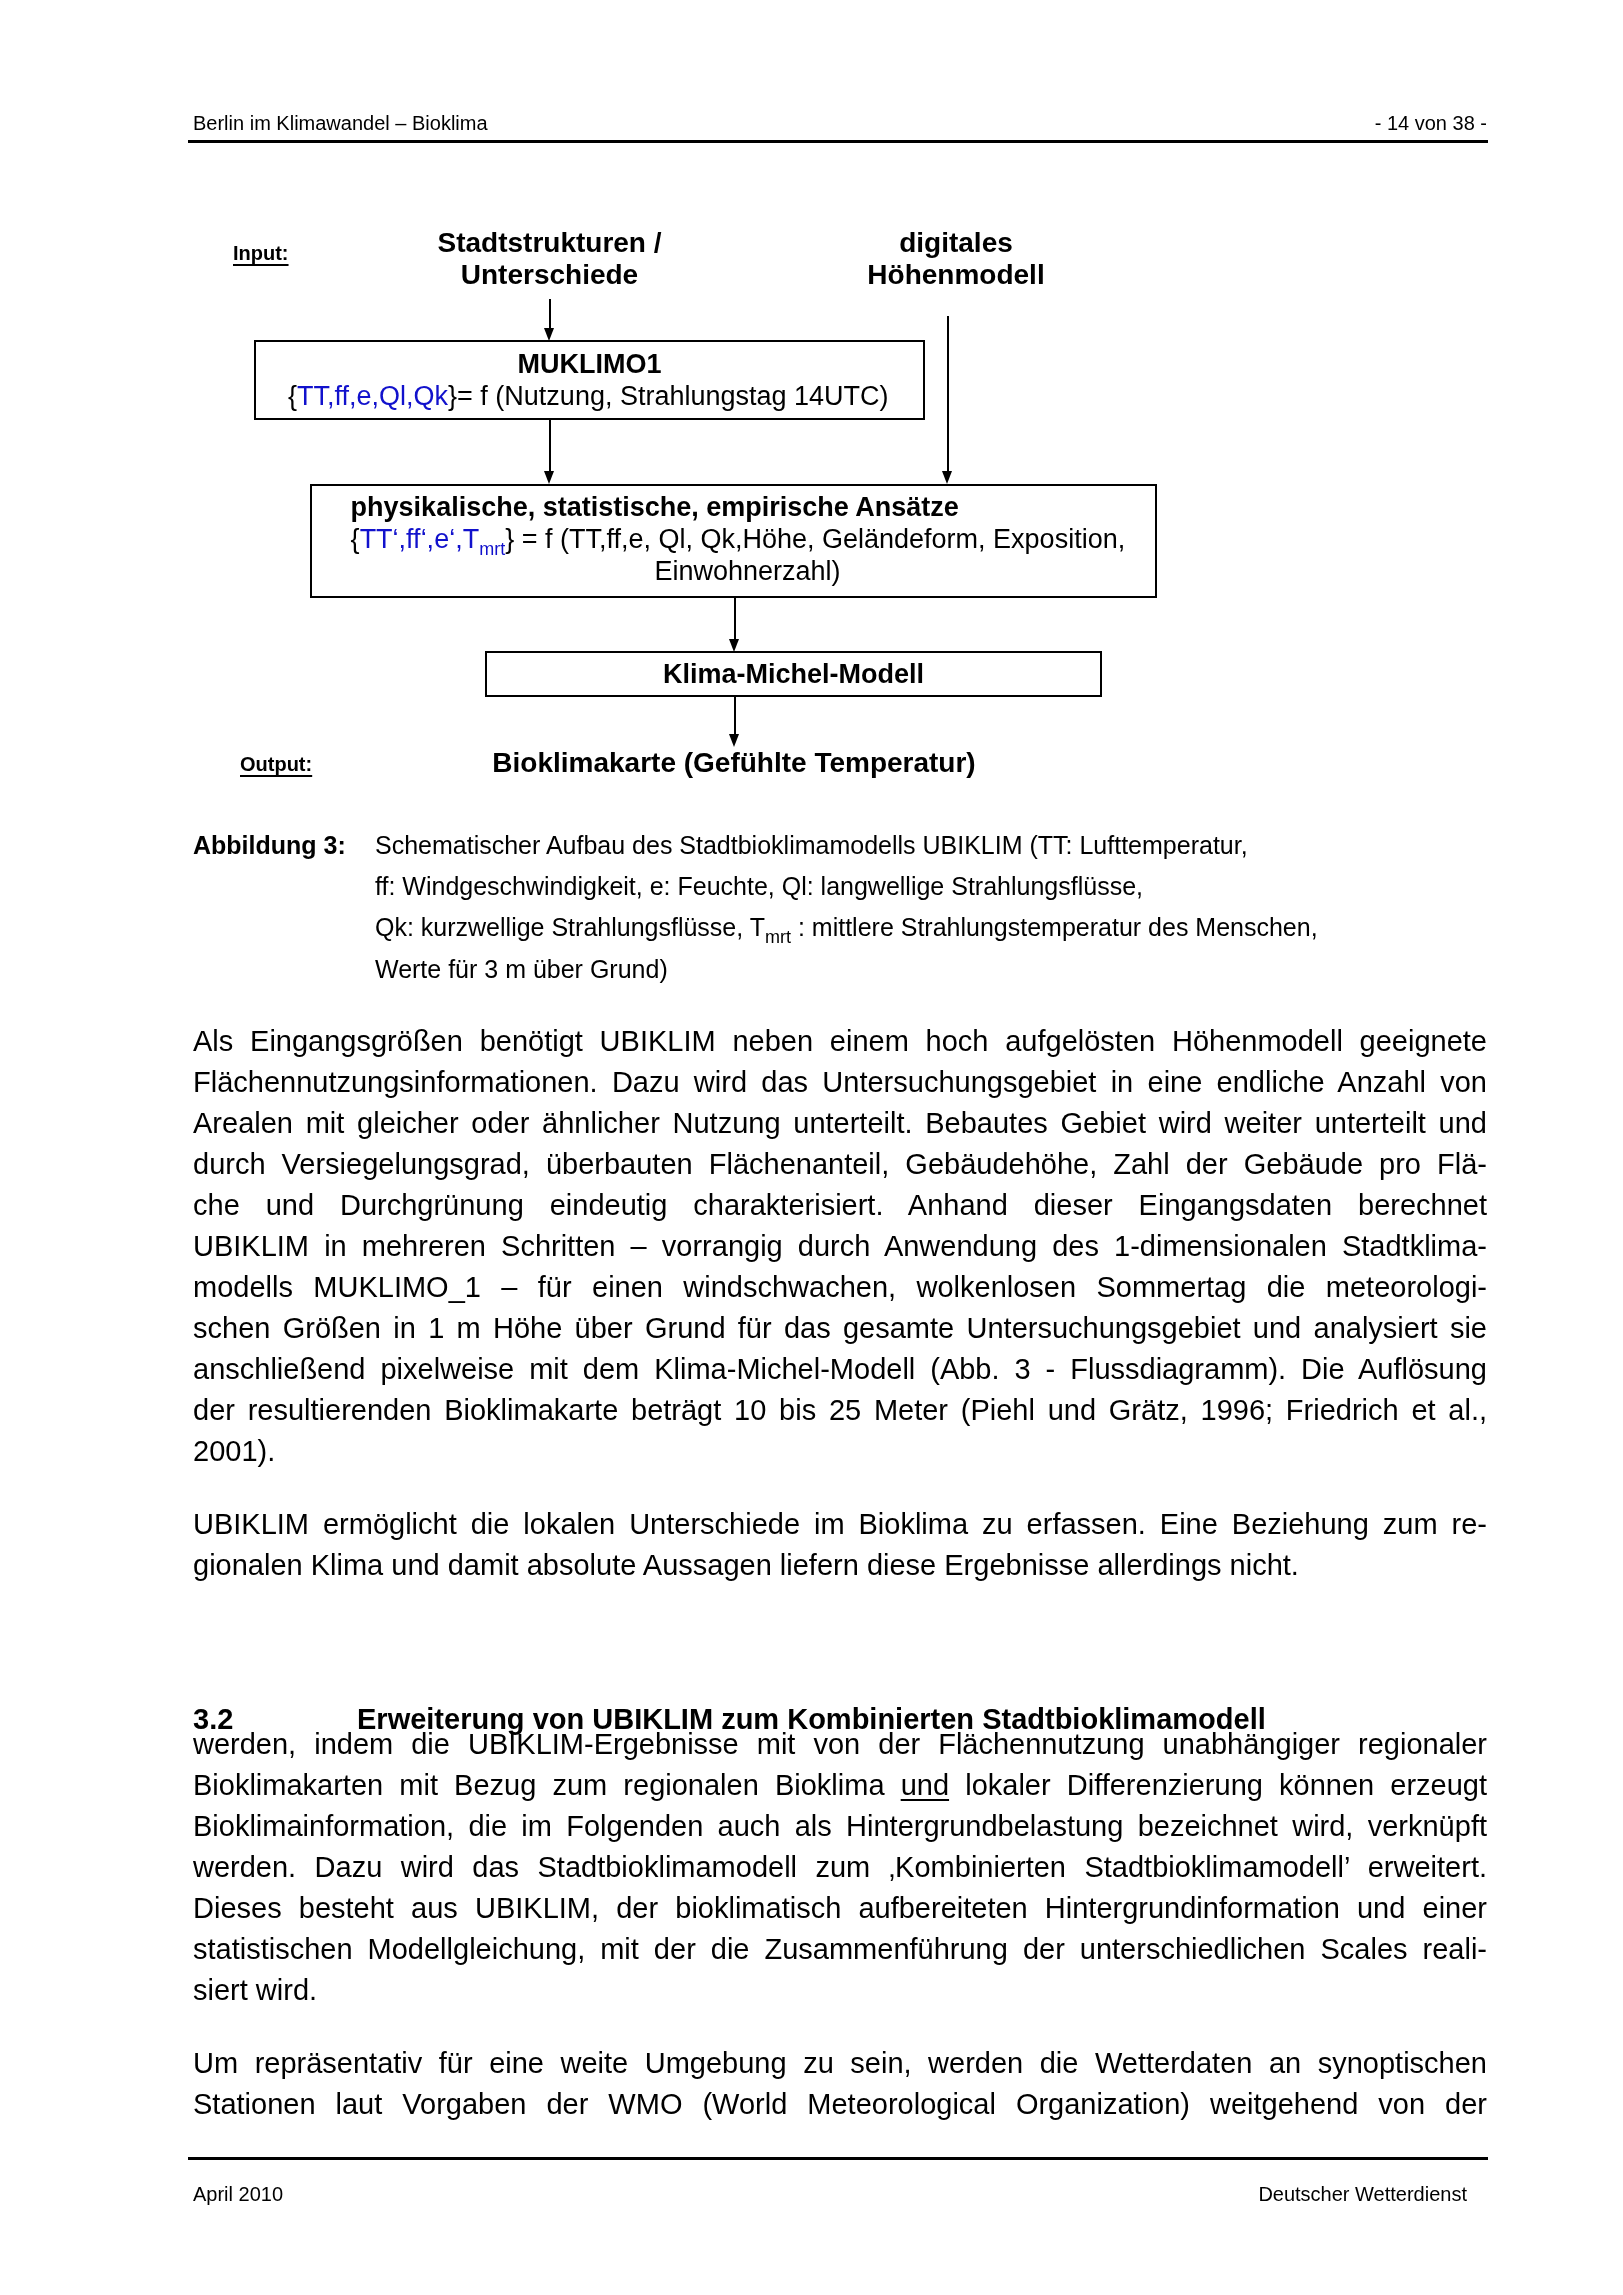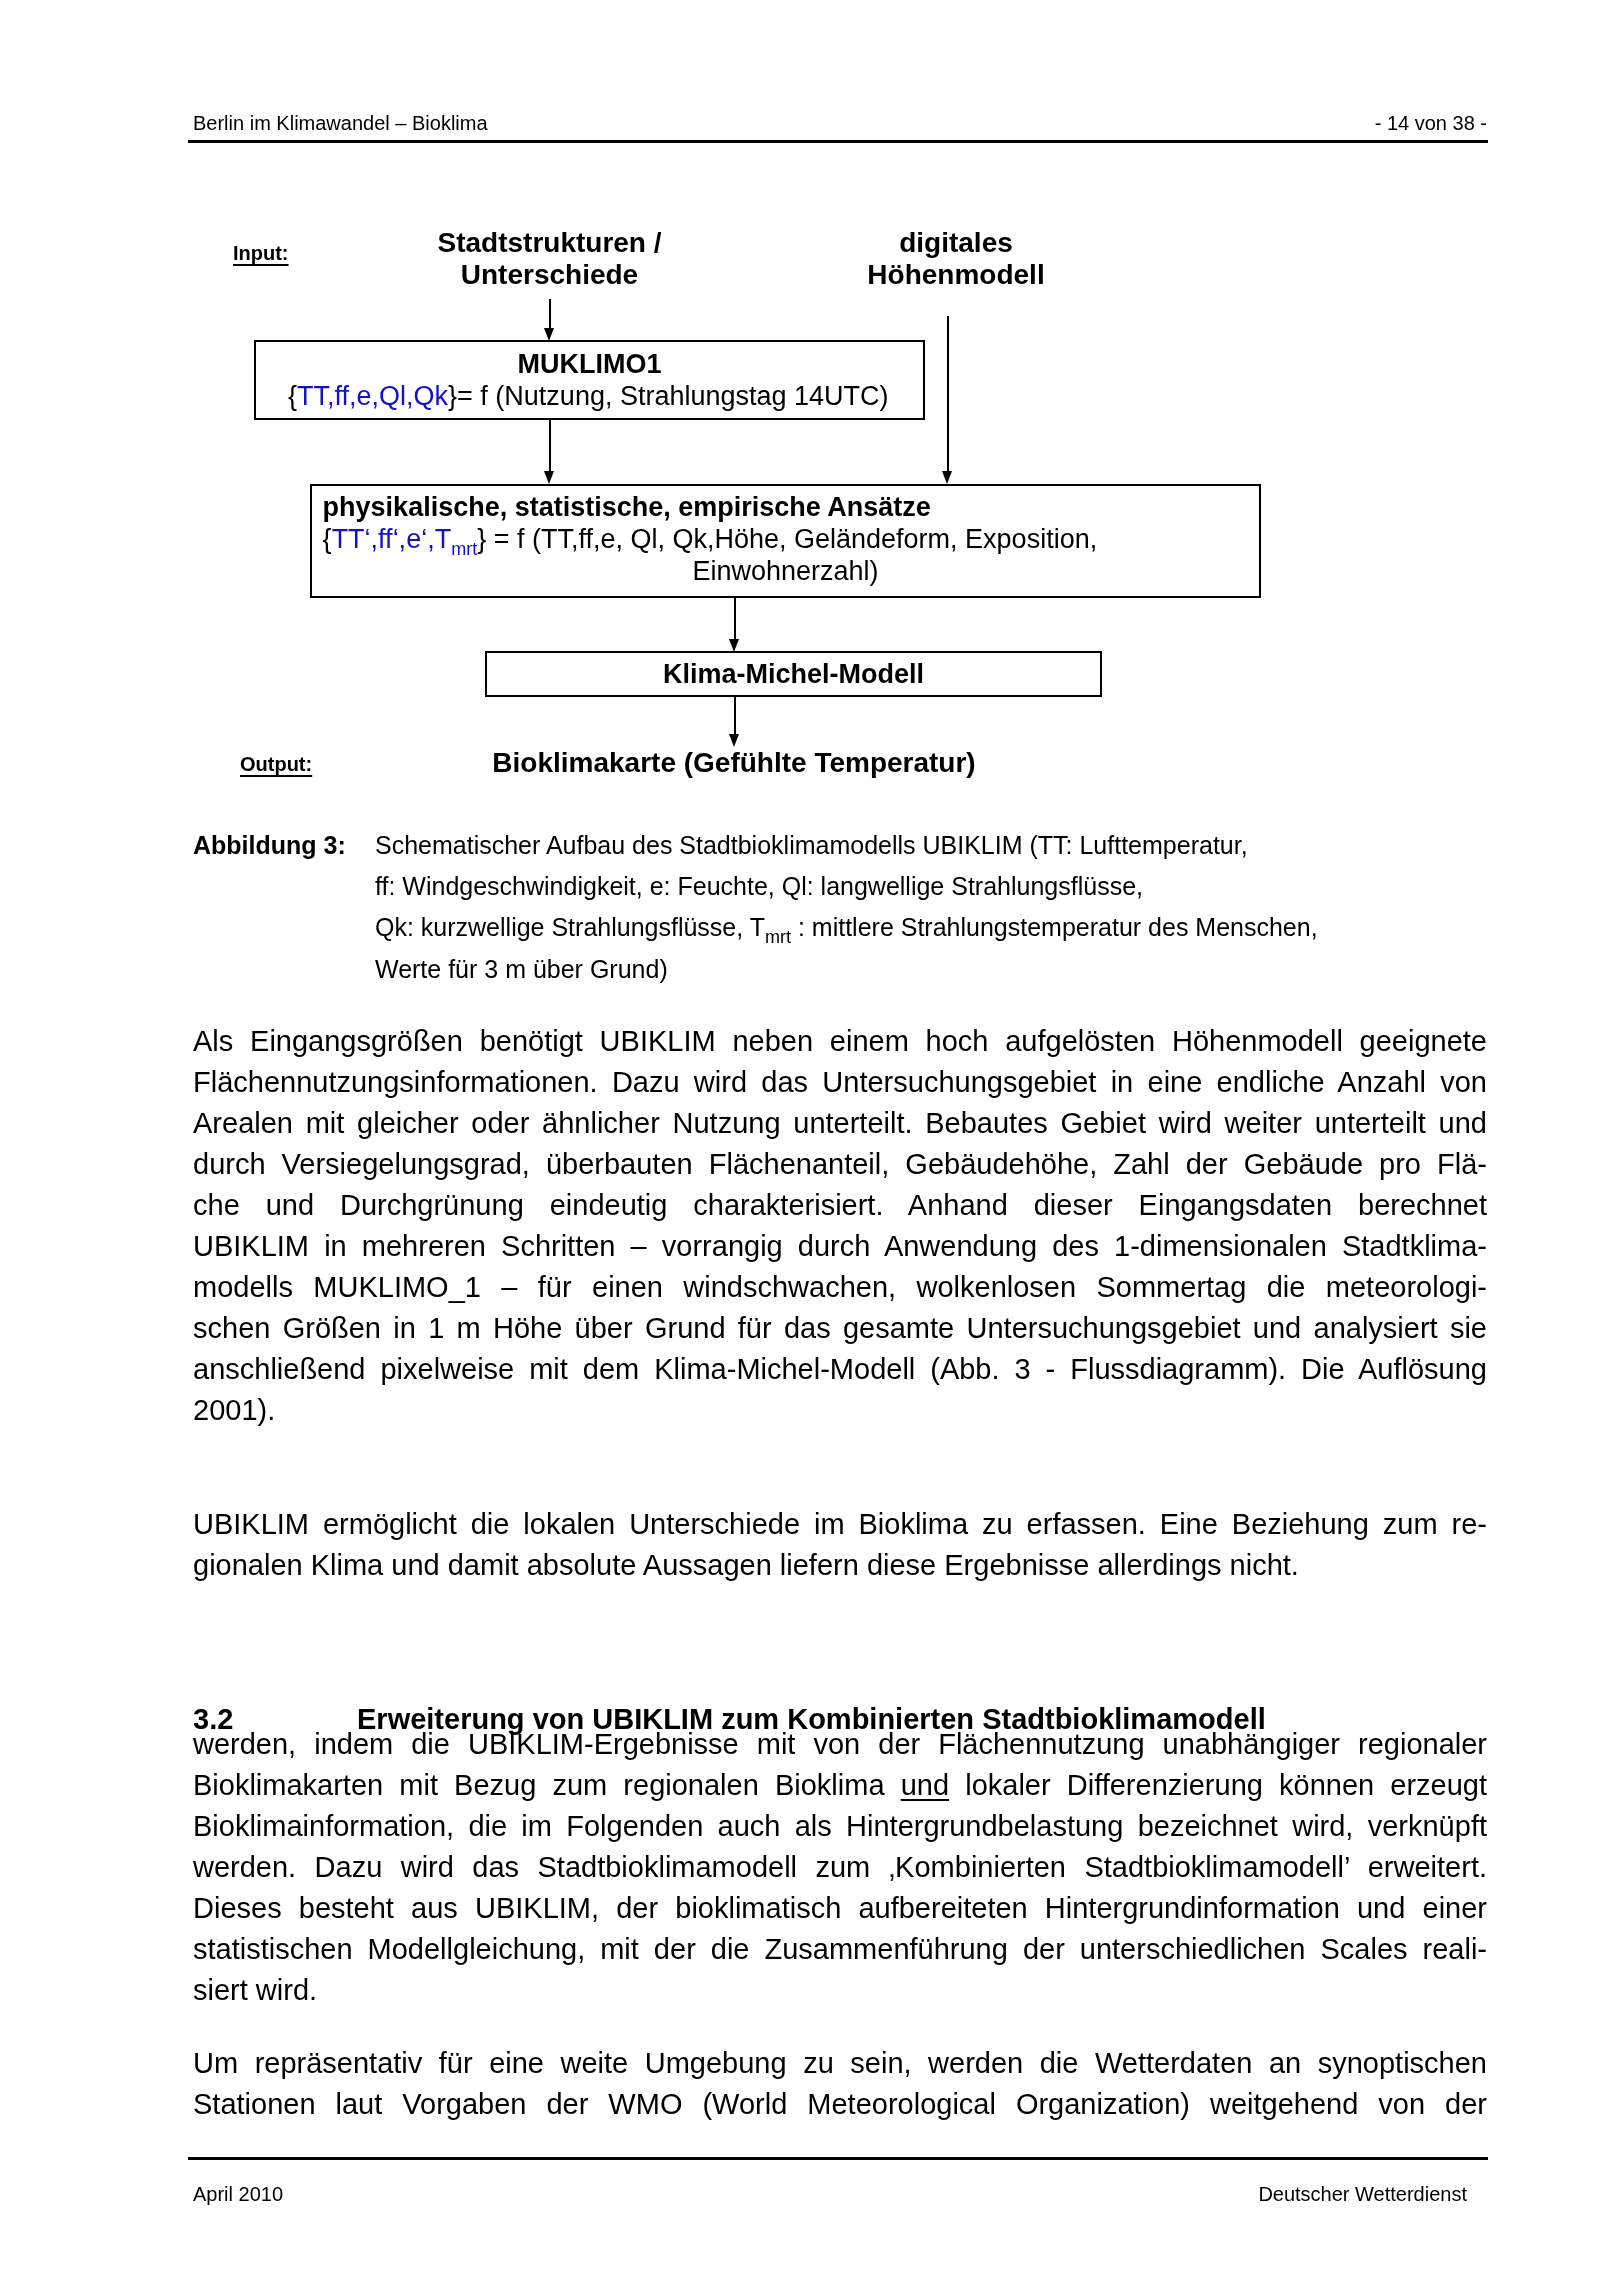--- a/index.html
+++ b/index.html
@@ -64,21 +64,21 @@
     <div class="boxtext" style="text-align:center; font-weight:bold; margin-top:5.7px;">MUKLIMO1</div>
     <div class="boxtext" style="padding-left:32px;"><span>{</span><span class="blue">TT,ff,e,Ql,Qk</span><span>}= f (Nutzung, Strahlungstag 14UTC)</span></div>
   </div>
 
   <div class="vline" style="left:947px; top:316px; height:157px;"></div>
   <div class="arrowhead" style="left:942px; top:471px;"></div>
 
   <div class="vline" style="left:549px; top:420px; height:54px;"></div>
   <div class="arrowhead" style="left:544px; top:471px;"></div>
 
-  <div class="box" style="left:310px; top:484px; width:951px; height:114px;">
+  <div class="box" style="left:310px; top:484px; width:847px; height:114px;padding-left:28px;">
     <div class="boxtext" style="font-weight:bold; padding-left:10.6px; margin-top:4.9px;">physikalische, statistische, empirische Ansätze</div>
     <div class="boxtext" style="padding-left:10.6px;"><span>{</span><span class="blue"><span>TT‘,ff‘,e‘,T</span><sub>mrt</sub></span><span>} = f (TT,ff,e, Ql, Qk,Höhe, Geländeform, Exposition,</span></div>
     <div class="boxtext" style="text-align:center;">Einwohnerzahl)</div>
   </div>
 
   <div class="vline" style="left:734px; top:597px; height:44px;"></div>
   <div class="arrowhead" style="left:729px; top:639px;"></div>
 
   <div class="box" style="left:485px; top:651px; width:617px; height:46px;">
     <div class="boxtext" style="text-align:center; font-weight:bold; margin-top:4.9px;">Klima-Michel-Modell</div>
@@ -102,20 +102,21 @@
 <div class="para" style="top:1021px;">
   <span class="line" style="white-space: normal;">Als Eingangsgrößen benötigt UBIKLIM neben einem hoch aufgelösten Höhenmodell geeignete</span>
   <span class="line" style="white-space: normal;">Flächennutzungsinformationen. Dazu wird das Untersuchungsgebiet in eine endliche Anzahl von</span>
   <span class="line" style="white-space: normal;">Arealen mit gleicher oder ähnlicher Nutzung unterteilt. Bebautes Gebiet wird weiter unterteilt und</span>
   <span class="line" style="white-space: normal;">durch Versiegelungsgrad, überbauten Flächenanteil, Gebäudehöhe, Zahl der Gebäude pro Flä-</span>
   <span class="line" style="white-space: normal;">che und Durchgrünung eindeutig charakterisiert. Anhand dieser Eingangsdaten berechnet</span>
   <span class="line" style="white-space: normal;">UBIKLIM in mehreren Schritten – vorrangig durch Anwendung des 1-dimensionalen Stadtklima-</span>
   <span class="line" style="white-space: normal;">modells MUKLIMO_1 – für einen windschwachen, wolkenlosen Sommertag die meteorologi-</span>
   <span class="line" style="white-space: normal;">schen Größen in 1 m Höhe über Grund für das gesamte Untersuchungsgebiet und analysiert sie</span>
   <span class="line" style="white-space: normal;">anschließend pixelweise mit dem Klima-Michel-Modell (Abb. 3 - Flussdiagramm). Die Auflösung</span>
+  <span class="line" style="white-space: normal;">der resultierenden Bioklimakarte beträgt 10 bis 25 Meter (Piehl und Grätz, 1996; Friedrich et al.,</span>
   <span class="line last" style="white-space: normal;">2001).</span>
 </div>
 
 <div class="para" style="top:1504px;">
   <span class="line" style="white-space: normal;">UBIKLIM ermöglicht die lokalen Unterschiede im Bioklima zu erfassen. Eine Beziehung zum re-</span>
   <span class="line last" style="white-space: normal;">gionalen Klima und damit absolute Aussagen liefern diese Ergebnisse allerdings nicht.</span>
 </div>
 
 <div class="section-head"><span class="section-num">3.2</span><span>Erweiterung von UBIKLIM zum Kombinierten Stadtbioklimamodell</span></div>
 

